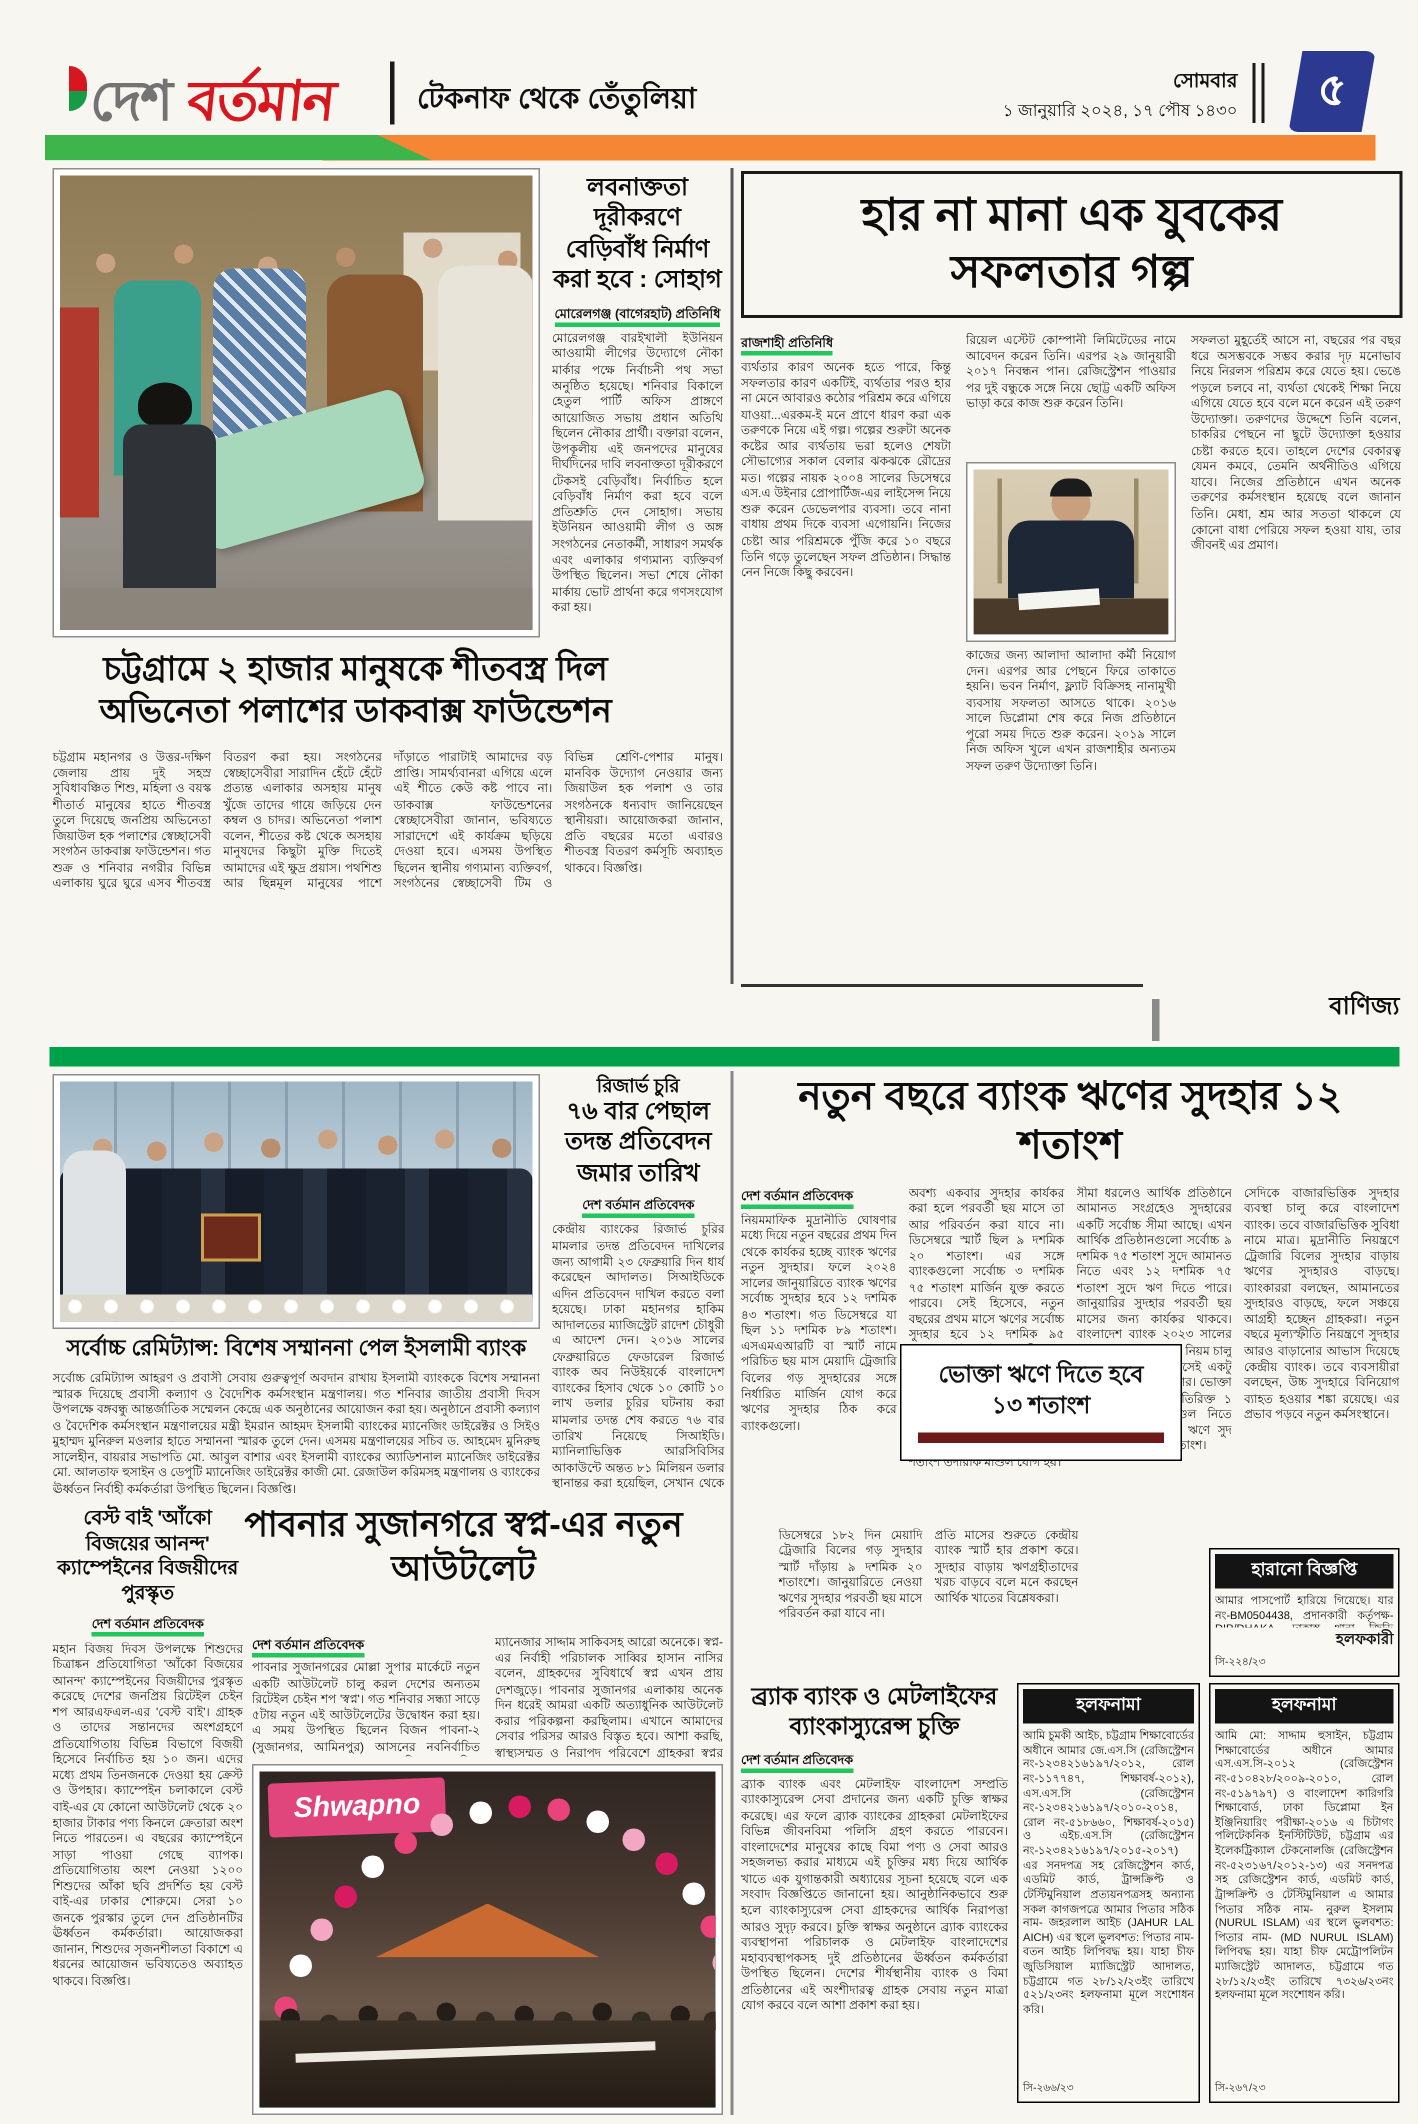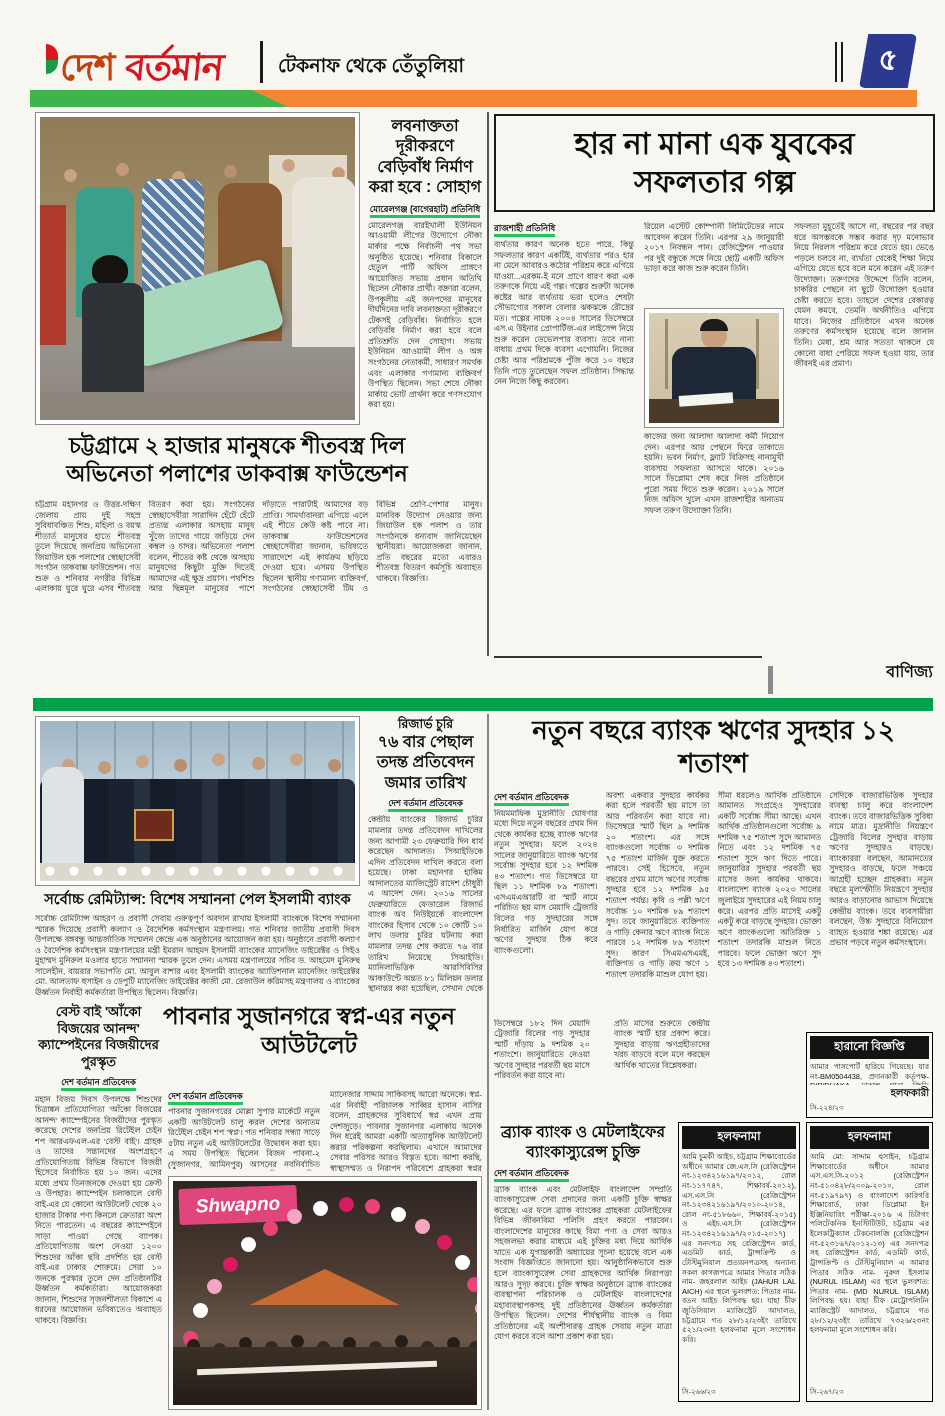--- a/index.html
+++ b/index.html
@@ -1,20 +1,20 @@
 <!DOCTYPE html>
 <html lang="bn"><head>
 <meta charset="utf-8">
 <style>
   html,body{margin:0;padding:0;}
   body{font-family:"Liberation Sans","DejaVu Sans",sans-serif;background:#e9e7e0;}
   .page{position:relative;width:945px;height:1416px;background:#f7f6f0;overflow:hidden;color:#151515;}
   .abs{position:absolute;}
   
-  .logo-black{font-size:37px;font-weight:800;color:#c2410c;letter-spacing:-1px;}
+  .logo-black{font-size:37px;font-weight:800;color:#737373;letter-spacing:-1px;}
   .logo-red{font-size:37px;font-weight:800;color:#d6171f;letter-spacing:-1px;margin-left:6px;display:inline-block;transform:skewX(-6deg);}
   .logo-swoosh{position:absolute;left:-14px;top:6px;width:12px;height:30px;border-radius:0 12px 12px 0;background:linear-gradient(180deg,#d6171f 55%,#169c46 55%);}
   .mast-divider{width:3px;background:#1a1a1a;}
   .tagline{font-size:19px;font-weight:700;color:#111;}
   .date-day{font-size:13px;font-weight:700;text-align:right;color:#111;}
   .date-line{font-size:11px;text-align:right;color:#111;}
   .dbl-bar{width:2.5px;background:#1a1a1a;}
   .page-flag{background:#2b3990;clip-path:polygon(16% 0,100% 0,84% 100%,0 100%);border-radius:6px;display:flex;align-items:center;justify-content:center;}
   .page-flag span{color:#fff;font-size:30px;font-weight:800;}
   
@@ -54,20 +54,24 @@
 <div class="page">
 
   <div class="abs" style="left:30px;top:36px;width:887px;height:52px;">
     <div class="abs" style="left:30px;top:2px;">
       <span class="logo-swoosh"></span>
       <span class="logo-black">দেশ</span>
       <span class="logo-red">বর্তমান</span>
     </div>
     <div class="abs mast-divider" style="left:230px;top:5px;height:42px;"></div>
     <div class="abs tagline" style="left:248px;top:15px;">টেকনাফ থেকে তেঁতুলিয়া</div>
+    <div class="abs" style="right:92px;top:8px;width:190px;">
+      <div class="date-day">সোমবার</div>
+      <div class="date-line">১ জানুয়ারি ২০২৪, ১৭ পৌষ ১৪৩০</div>
+    </div>
     <div class="abs dbl-bar" style="right:80px;top:6px;height:40px;"></div>
     <div class="abs dbl-bar" style="right:74px;top:6px;height:40px;"></div>
     <div class="abs page-flag" style="right:0;top:-2px;width:58px;height:54px;">
       <span>৫</span>
     </div>
   </div>
 
   <div class="abs bar-orange" style="left:215px;top:90px;width:702px;height:17px;"></div>
   <div class="abs bar-green" style="left:30px;top:90px;width:258px;height:17px;"></div>
 
@@ -163,23 +167,27 @@
     <div class="headline" style="font-size:26px;padding:0 30px;">নতুন বছরে ব্যাংক ঋণের সুদহার ১২ শতাংশ</div>
     <div class="cols" style="margin-top:10px;gap:8px;height:222px;">
       <div style="width:104px;">
         <div class="byline"><u>দেশ বর্তমান প্রতিবেদক</u></div>
         <div class="body-text" style="margin-top:4px;height:202px;">নিয়মমাফিক মুদ্রানীতি ঘোষণার মধ্যে দিয়ে নতুন বছরের প্রথম দিন থেকে কার্যকর হচ্ছে ব্যাংক ঋণের নতুন সুদহার। ফলে ২০২৪ সালের জানুয়ারিতে ব্যাংক ঋণের সর্বোচ্চ সুদহার হবে ১২ দশমিক ৪৩ শতাংশ। গত ডিসেম্বরে যা ছিল ১১ দশমিক ৮৯ শতাংশ। এসএমএআরটি বা স্মার্ট নামে পরিচিত ছয় মাস মেয়াদি ট্রেজারি বিলের গড় সুদহারের সঙ্গে নির্ধারিত মার্জিন যোগ করে ঋণের সুদহার ঠিক করে ব্যাংকগুলো।</div>
       </div>
       <div class="body-text" style="width:104px;height:222px;">অবশ্য একবার সুদহার কার্যকর করা হলে পরবর্তী ছয় মাসে তা আর পরিবর্তন করা যাবে না। ডিসেম্বরে স্মার্ট ছিল ৯ দশমিক ২০ শতাংশ। এর সঙ্গে ব্যাংকগুলো সর্বোচ্চ ৩ দশমিক ৭৫ শতাংশ মার্জিন যুক্ত করতে পারবে। সেই হিসেবে, নতুন বছরের প্রথম মাসে ঋণের সর্বোচ্চ সুদহার হবে ১২ দশমিক ৯৫ শতাংশ পর্যন্ত। কৃষি ও পল্লী ঋণে সর্বোচ্চ ১০ দশমিক ৮৯ শতাংশ সুদ। তবে জানুয়ারিতে ব্যক্তিগত ও গাড়ি কেনার ঋণে ব্যাংক নিতে পারবে ১২ দশমিক ৮৯ শতাংশ সুদ। কারণ সিএমএসএমই, ব্যক্তিগত ও গাড়ি ক্রয় ঋণে ১ শতাংশ তদারকি মাশুল যোগ হয়।</div>
       <div class="body-text" style="width:104px;height:222px;">সীমা ধরলেও আর্থিক প্রতিষ্ঠানে আমানত সংগ্রহেও সুদহারের একটি সর্বোচ্চ সীমা আছে। এখন আর্থিক প্রতিষ্ঠানগুলো সর্বোচ্চ ৯ দশমিক ৭৫ শতাংশ সুদে আমানত নিতে এবং ১২ দশমিক ৭৫ শতাংশ সুদে ঋণ দিতে পারে। জানুয়ারির সুদহার পরবর্তী ছয় মাসের জন্য কার্যকর থাকবে। বাংলাদেশ ব্যাংক ২০২৩ সালের জুলাইয়ে সুদহারের এই নিয়ম চালু করে। এরপর প্রতি মাসেই একটু একটু করে বাড়ছে সুদহার। ভোক্তা ঋণে ব্যাংকগুলো অতিরিক্ত ১ শতাংশ তদারকি মাশুল নিতে পারবে। ফলে ভোক্তা ঋণে সুদ হবে ১৩ দশমিক ৪৩ শতাংশ।</div>
       <div class="body-text" style="width:104px;height:222px;">সেদিকে বাজারভিত্তিক সুদহার ব্যবস্থা চালু করে বাংলাদেশ ব্যাংক। তবে বাজারভিত্তিক সুবিধা নামে মাত্র। মুদ্রানীতি নিয়ন্ত্রণে ট্রেজারি বিলের সুদহার বাড়ায় ঋণের সুদহারও বাড়ছে। ব্যাংকাররা বলছেন, আমানতের সুদহারও বাড়ছে, ফলে সঞ্চয়ে আগ্রহী হচ্ছেন গ্রাহকরা। নতুন বছরে মূল্যস্ফীতি নিয়ন্ত্রণে সুদহার আরও বাড়ানোর আভাস দিয়েছে কেন্দ্রীয় ব্যাংক। তবে ব্যবসায়ীরা বলছেন, উচ্চ সুদহারে বিনিয়োগ ব্যাহত হওয়ার শঙ্কা রয়েছে। এর প্রভাব পড়বে নতুন কর্মসংস্থানে।</div>
     </div>
-    <div class="cols" style="margin-top:6px;gap:24px;width:306px;height:84px;">
+    <div class="cols" style="margin-top:6px;gap:8px;width:306px;height:84px;margin-left:25px;">
       <div class="body-text" style="width:96px;height:84px;">ডিসেম্বরে ১৮২ দিন মেয়াদি ট্রেজারি বিলের গড় সুদহার স্মার্ট দাঁড়ায় ৯ দশমিক ২০ শতাংশে। জানুয়ারিতে নেওয়া ঋণের সুদহার পরবর্তী ছয় মাসে পরিবর্তন করা যাবে না।</div>
       <div class="body-text" style="width:96px;height:84px;">প্রতি মাসের শুরুতে কেন্দ্রীয় ব্যাংক স্মার্ট হার প্রকাশ করে। সুদহার বাড়ায় ঋণগ্রহীতাদের খরচ বাড়বে বলে মনে করছেন আর্থিক খাতের বিশ্লেষকরা।</div>
+    </div>
+    <div class="abs pullquote" style="left:106px;top:182px;width:186px;height:76px;">
+      <div style="font-size:15.5px;font-weight:800;padding:10px 14px 0;line-height:1.35;">ভোক্তা ঋণে দিতে হবে ১৩ শতাংশ</div>
+      <div class="pq-bar"></div>
     </div>
   </div>
 
   <div class="abs notice-box" style="left:806px;top:1032px;width:127px;height:86px;">
     <div class="notice-head">হারানো বিজ্ঞপ্তি</div>
     <div class="notice-body" style="height:40px;">আমার পাসপোর্ট হারিয়ে গিয়েছে। যার নং-BM0504438, প্রদানকারী কর্তৃপক্ষ- DIP/DHAKA. ঢাকাস্থ থানা জিডি নং-১৭৫৯, তারিখ-২৭/১২/২০২৩ইং।</div>
     <div class="notice-sign">হলফকারী</div>
     <div class="notice-ref">সি-২২৪/২৩</div>
   </div>
 

